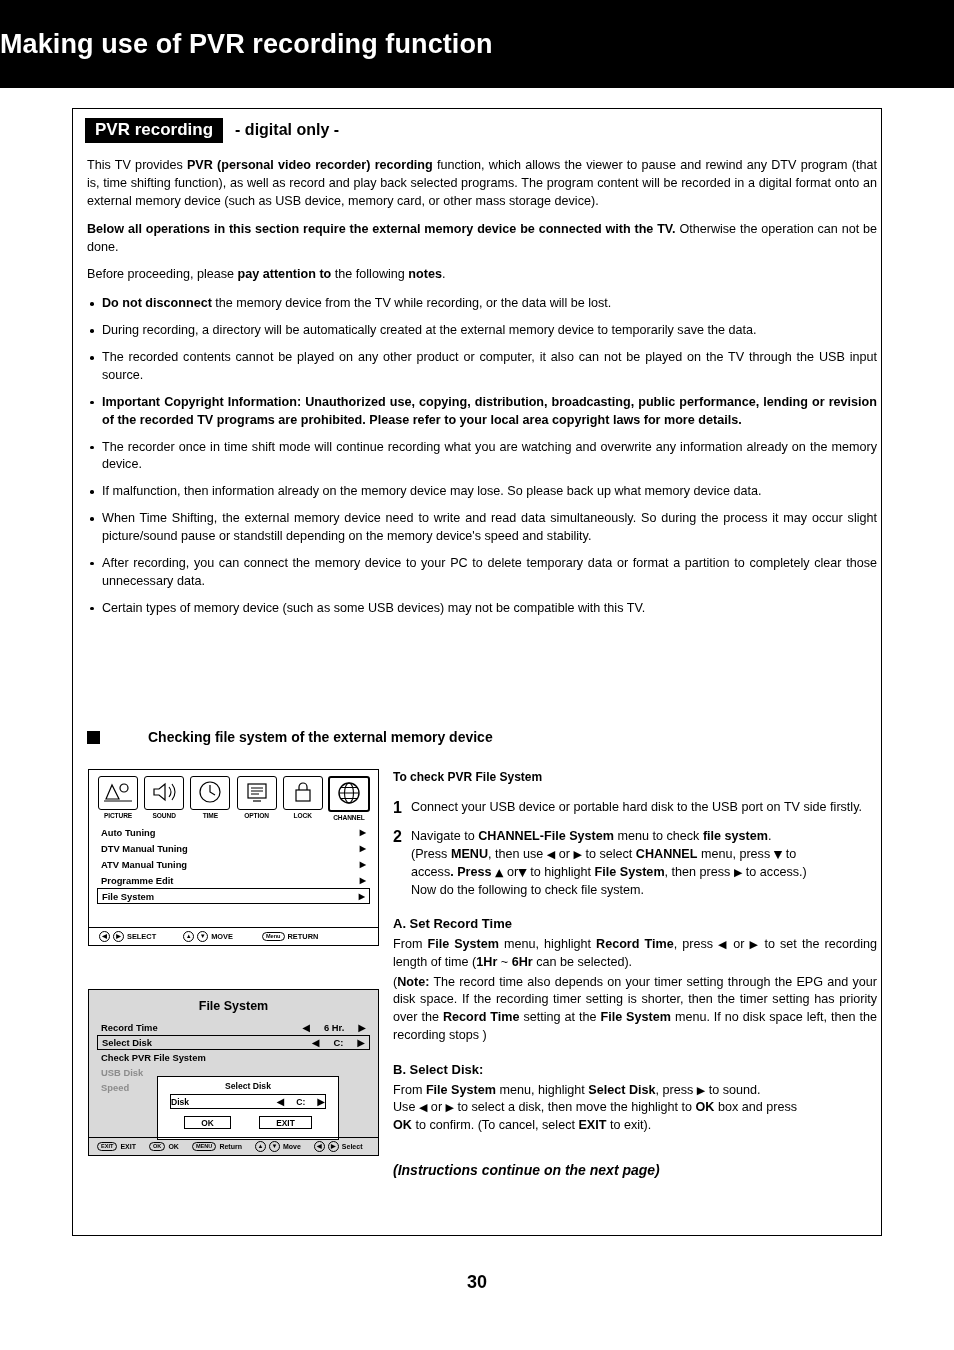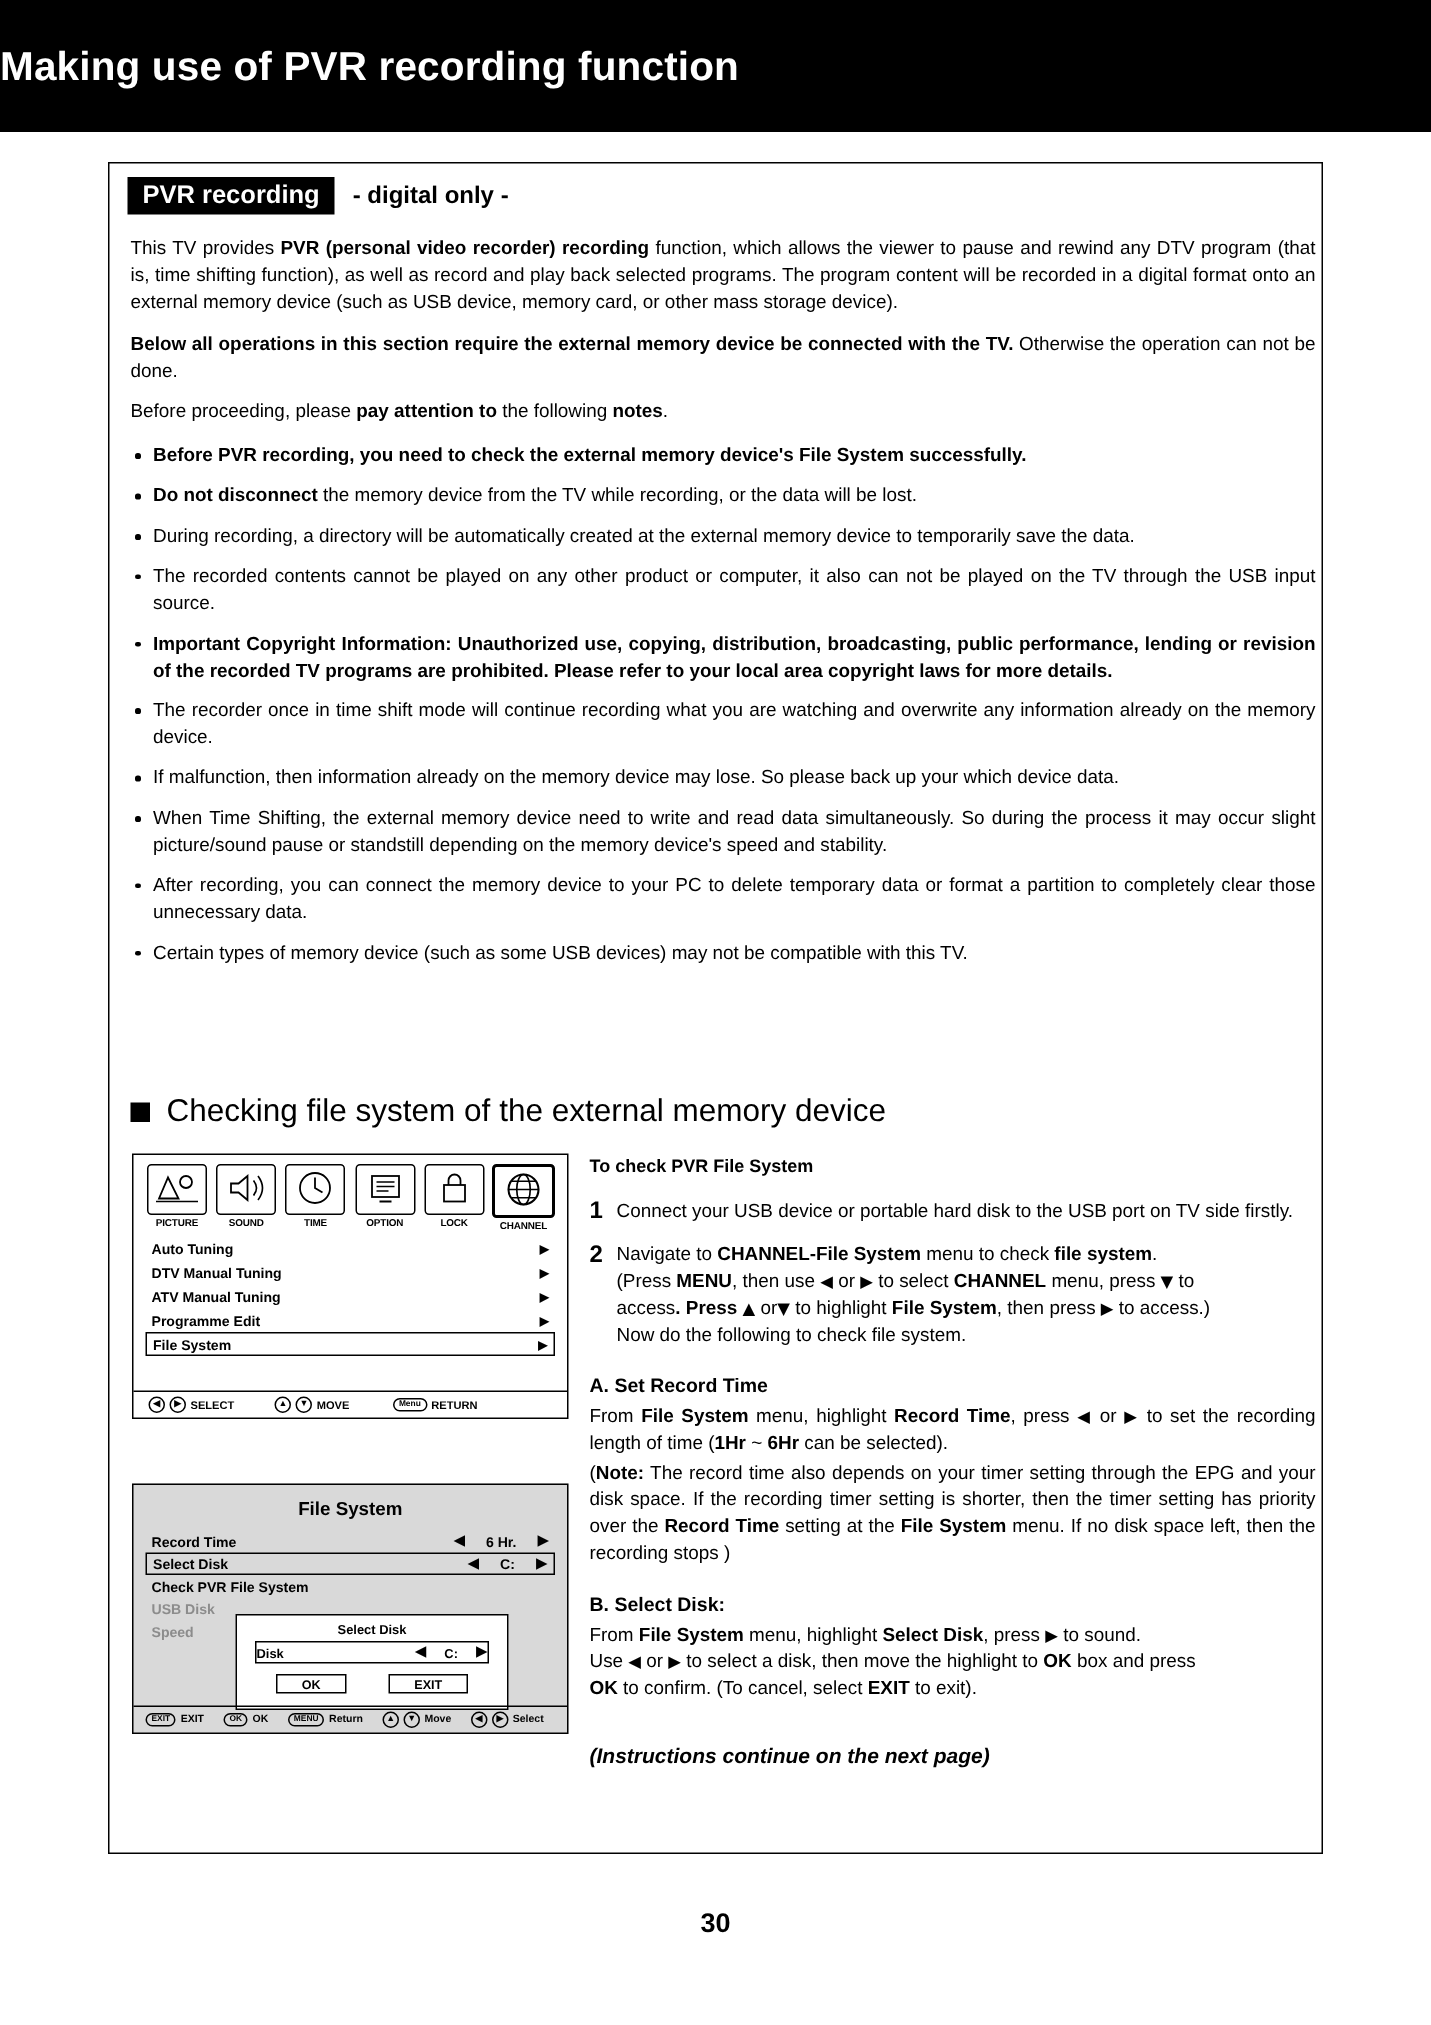--- a/index.html
+++ b/index.html
@@ -113,22 +113,23 @@
     display: flex;
     align-items: center;
   }
   .subhead .sq {
     width: 13px;
     height: 13px;
     background: #000;
     margin-right: 11px;
   }
   .subhead .txt {
-    font-size: 21px;
-    font-weight: normal;
+    font-size: 14px;
+    font-weight: bold;
+    margin-left: 37px;
   }
 
   
   .osd1 {
     position: absolute;
     left: 15px;
     top: 660px;
     width: 291px;
     height: 177px;
     background: #ffffff;
@@ -368,27 +369,26 @@
     <span class="section-badge">PVR recording</span>
     <span class="section-sub">- digital only -</span>
   </div>
 
   <div class="body-block">
     <p class="para"><span>This TV provides </span><b>PVR (personal video recorder) recording</b><span> function, which allows the viewer to pause and rewind any DTV program (that is, time shifting function), as well as record and play back selected programs. The program content will be recorded in a digital format onto an external memory device (such as USB device, memory card, or other mass storage device).</span></p>
     <p class="para"><b>Below all operations in this section require the external memory device be connected with the TV.</b><span> Otherwise the operation can not be done.</span></p>
     <p class="para tight"><span>Before proceeding, please </span><b>pay attention to</b><span> the following </span><b>notes</b><span>.</span></p>
 
     <ul class="notes">
-      <li><b>Before PVR recording, you need to check the external memory device's File System successfully.</b><span></span></li>
       <li><b>Do not disconnect</b><span> the memory device from the TV while recording, or the data will be lost.</span></li>
       <li><b></b><span>During recording, a directory will be automatically created at the external memory device to temporarily save the data.</span></li>
       <li><b></b><span>The recorded contents cannot be played on any other product or computer, it also can not be played on the TV through the USB input source.</span></li>
       <li><b>Important Copyright Information: Unauthorized use, copying, distribution, broadcasting, public performance, lending or revision of the recorded TV programs are prohibited. Please refer to your local area copyright laws for more details.</b><span></span></li>
       <li><b></b><span>The recorder once in time shift mode will continue recording what you are watching and overwrite any information already on the memory device.</span></li>
-      <li><b></b><span>If malfunction, then information already on the memory device may lose. So please back up your which device data.</span></li>
+      <li><b></b><span>If malfunction, then information already on the memory device may lose. So please back up what memory device data.</span></li>
       <li><b></b><span>When Time Shifting, the external memory device need to write and read data simultaneously. So during the process it may occur slight picture/sound pause or standstill depending on the memory device's speed and stability.</span></li>
       <li><b></b><span>After recording, you can connect the memory device to your PC to delete temporary data or format a partition to completely clear those unnecessary data.</span></li>
       <li><b></b><span>Certain types of memory device (such as some USB devices) may not be compatible with this TV.</span></li>
     </ul>
   </div>
 
   <div class="subhead">
     <span class="sq"></span>
     <span class="txt">Checking file system of the external memory device</span>
   </div>

